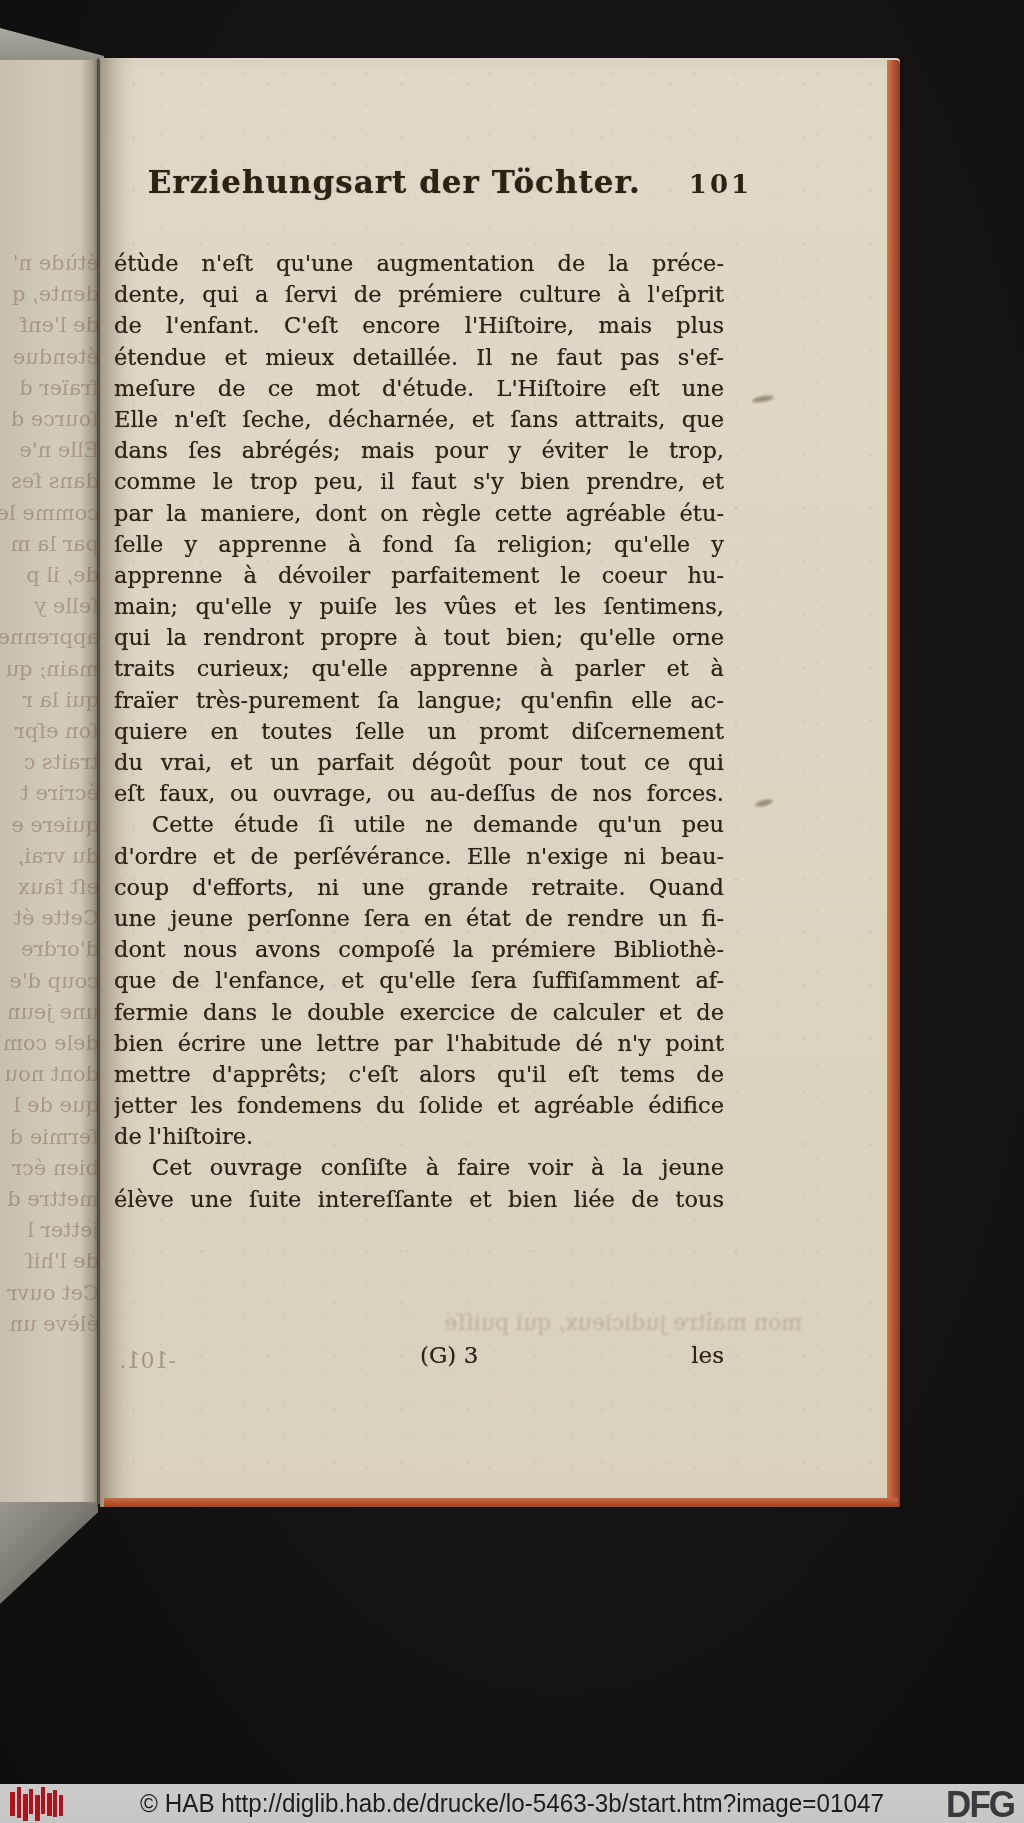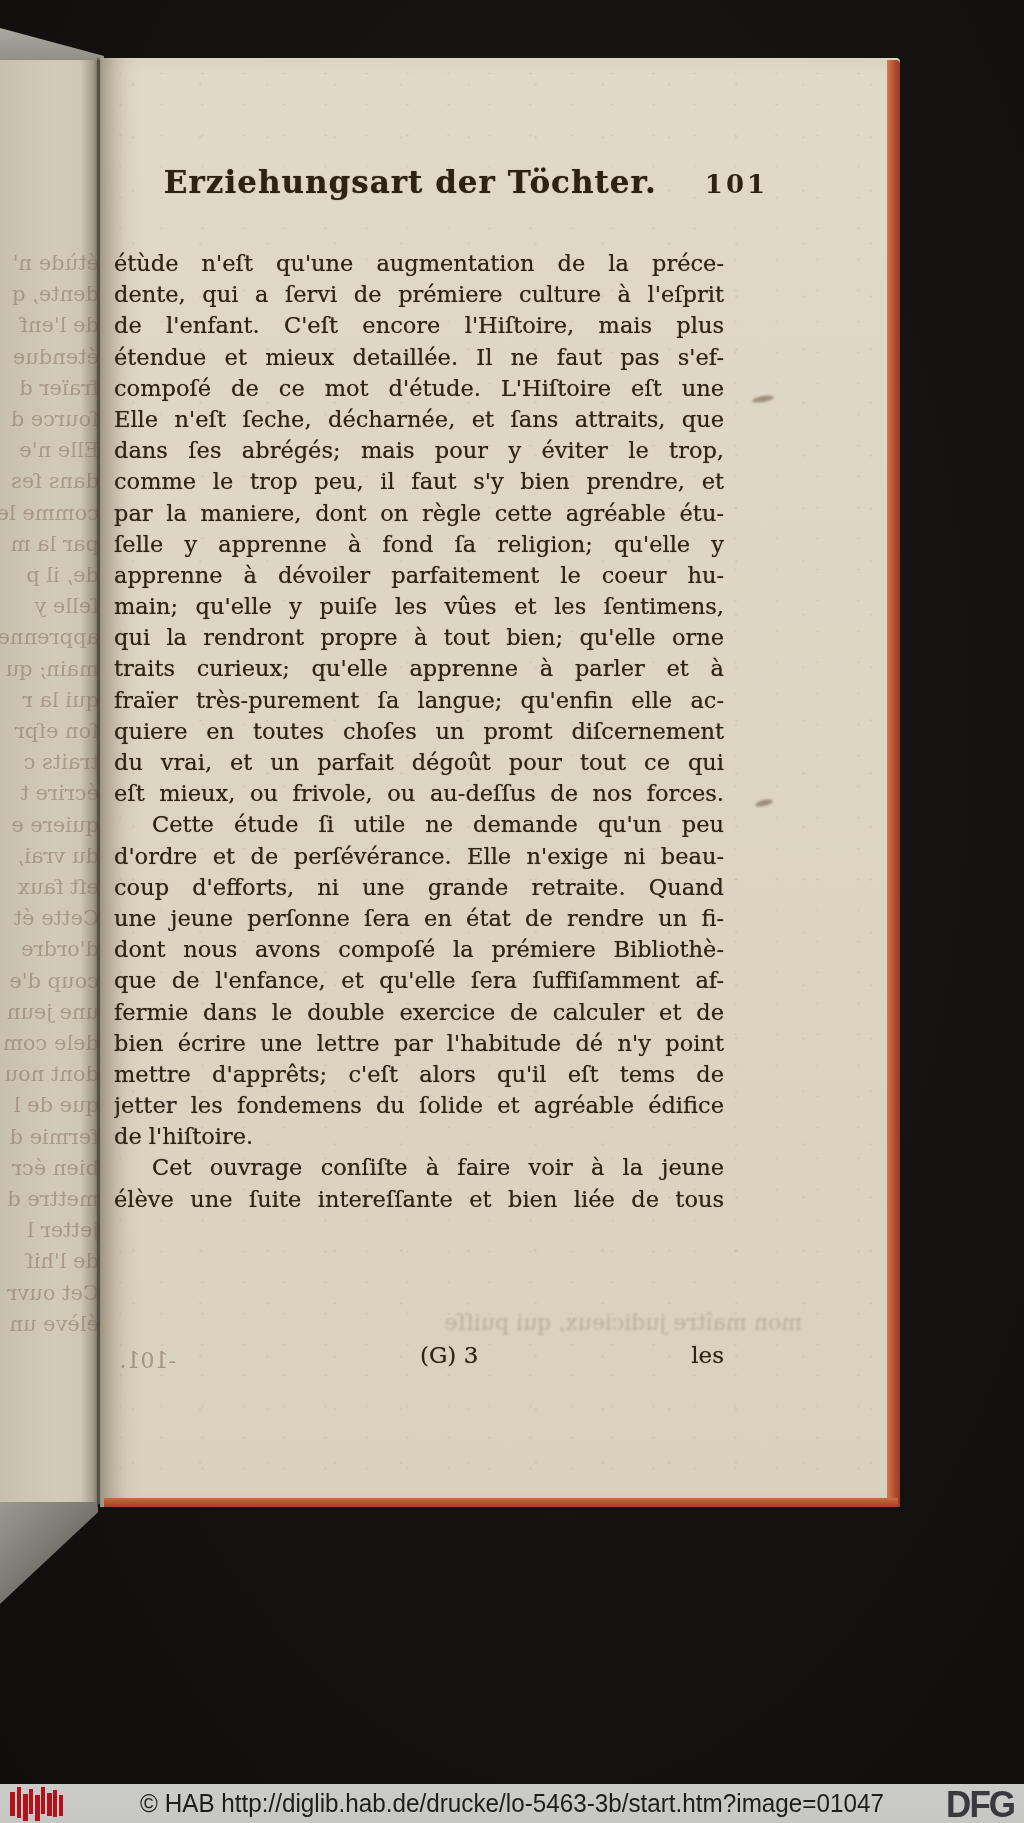--- a/index.html
+++ b/index.html
@@ -28,21 +28,21 @@
   .edge-right{position:absolute;right:0;top:2px;bottom:0;width:13px;
               background:linear-gradient(to right,#cf7a50,#b24e2d 60%,#933c22);
               border-radius:0 4px 2px 0;}
   .edge-bottom{position:absolute;left:4px;right:2px;bottom:0;height:9px;
                background:linear-gradient(to bottom,#c9693f,#a2421f);}
   .gutter-line{position:absolute;left:-3px;top:0;bottom:0;width:4px;
                background:linear-gradient(to right,rgba(40,32,20,.55),rgba(40,32,20,0));}
   
   .running-head{position:absolute;left:0;top:106px;width:700px;display:flex;
                 justify-content:center;align-items:baseline;gap:48px;
-                color:#2d2315;font-weight:700;padding-left:16px;}
+                color:#2d2315;font-weight:700;}
   .head-title{font-size:31px;letter-spacing:1px;text-shadow:0 0 1px rgba(45,35,21,.6);}
   .head-pagenum{font-size:26px;letter-spacing:3px;text-align:right;}
   
   .bodytext{position:absolute;left:14px;top:190px;width:610px;color:#2e2416;}
   .line{height:31.2px;line-height:31.2px;font-size:22.5px;overflow:hidden;
         text-align:justify;text-align-last:justify;
         text-shadow:0 0 .7px rgba(46,36,22,.65);}
   .line.indent{text-indent:38px;}
   .line.nojust{text-align:left;text-align-last:left;}
   
@@ -130,34 +130,34 @@
     <div class="running-head">
       <span class="head-title">Erziehungsart der Töchter.</span>
       <span class="head-pagenum">101</span>
     </div>
 
     <div class="bodytext">
         <div class="line">étùde n'eſt qu'une augmentation de la préce-</div>
         <div class="line">dente, qui a ſervi de prémiere culture à l'eſprit</div>
         <div class="line">de l'enfant. C'eſt encore l'Hiſtoire, mais plus</div>
         <div class="line">étendue et mieux detaillée. Il ne faut pas s'ef-</div>
-        <div class="line">compoſé de ce mot d'étude. L'Hiſtoire eſt une</div>
+        <div class="line">meſure de ce mot d'étude. L'Hiſtoire eſt une</div>
         <div class="line">Elle n'eſt ſeche, décharnée, et ſans attraits, que</div>
         <div class="line">dans ſes abrégés; mais pour y éviter le trop,</div>
         <div class="line">comme le trop peu, il faut s'y bien prendre, et</div>
         <div class="line">par la maniere, dont on règle cette agréable étu-</div>
         <div class="line">ſelle y apprenne à fond ſa religion; qu'elle y</div>
         <div class="line">apprenne à dévoiler parfaitement le coeur hu-</div>
         <div class="line">main; qu'elle y puiſe les vûes et les ſentimens,</div>
         <div class="line">qui la rendront propre à tout bien; qu'elle orne</div>
         <div class="line">traits curieux; qu'elle apprenne à parler et à</div>
         <div class="line">fraïer très-purement ſa langue; qu'enfin elle ac-</div>
-        <div class="line">quiere en toutes choſes un promt diſcernement</div>
+        <div class="line">quiere en toutes ſelle un promt diſcernement</div>
         <div class="line">du vrai, et un parfait dégoût pour tout ce qui</div>
-        <div class="line">eſt mieux, ou frivole, ou au-deſſus de nos forces.</div>
+        <div class="line">eſt faux, ou ouvrage, ou au-deſſus de nos forces.</div>
         <div class="line indent">Cette étude ſi utile ne demande qu'un peu</div>
         <div class="line">d'ordre et de perſévérance. Elle n'exige ni beau-</div>
         <div class="line">coup d'efforts, ni une grande retraite. Quand</div>
         <div class="line">une jeune perſonne ſera en état de rendre un fi-</div>
         <div class="line">dont nous avons compoſé la prémiere Bibliothè-</div>
         <div class="line">que de l'enfance, et qu'elle ſera ſuffiſamment af-</div>
         <div class="line">fermie dans le double exercice de calculer et de</div>
         <div class="line">bien écrire une lettre par l'habitude dé n'y point</div>
         <div class="line">mettre d'apprêts; c'eſt alors qu'il eſt tems de</div>
         <div class="line">jetter les fondemens du ſolide et agréable édifice</div>

